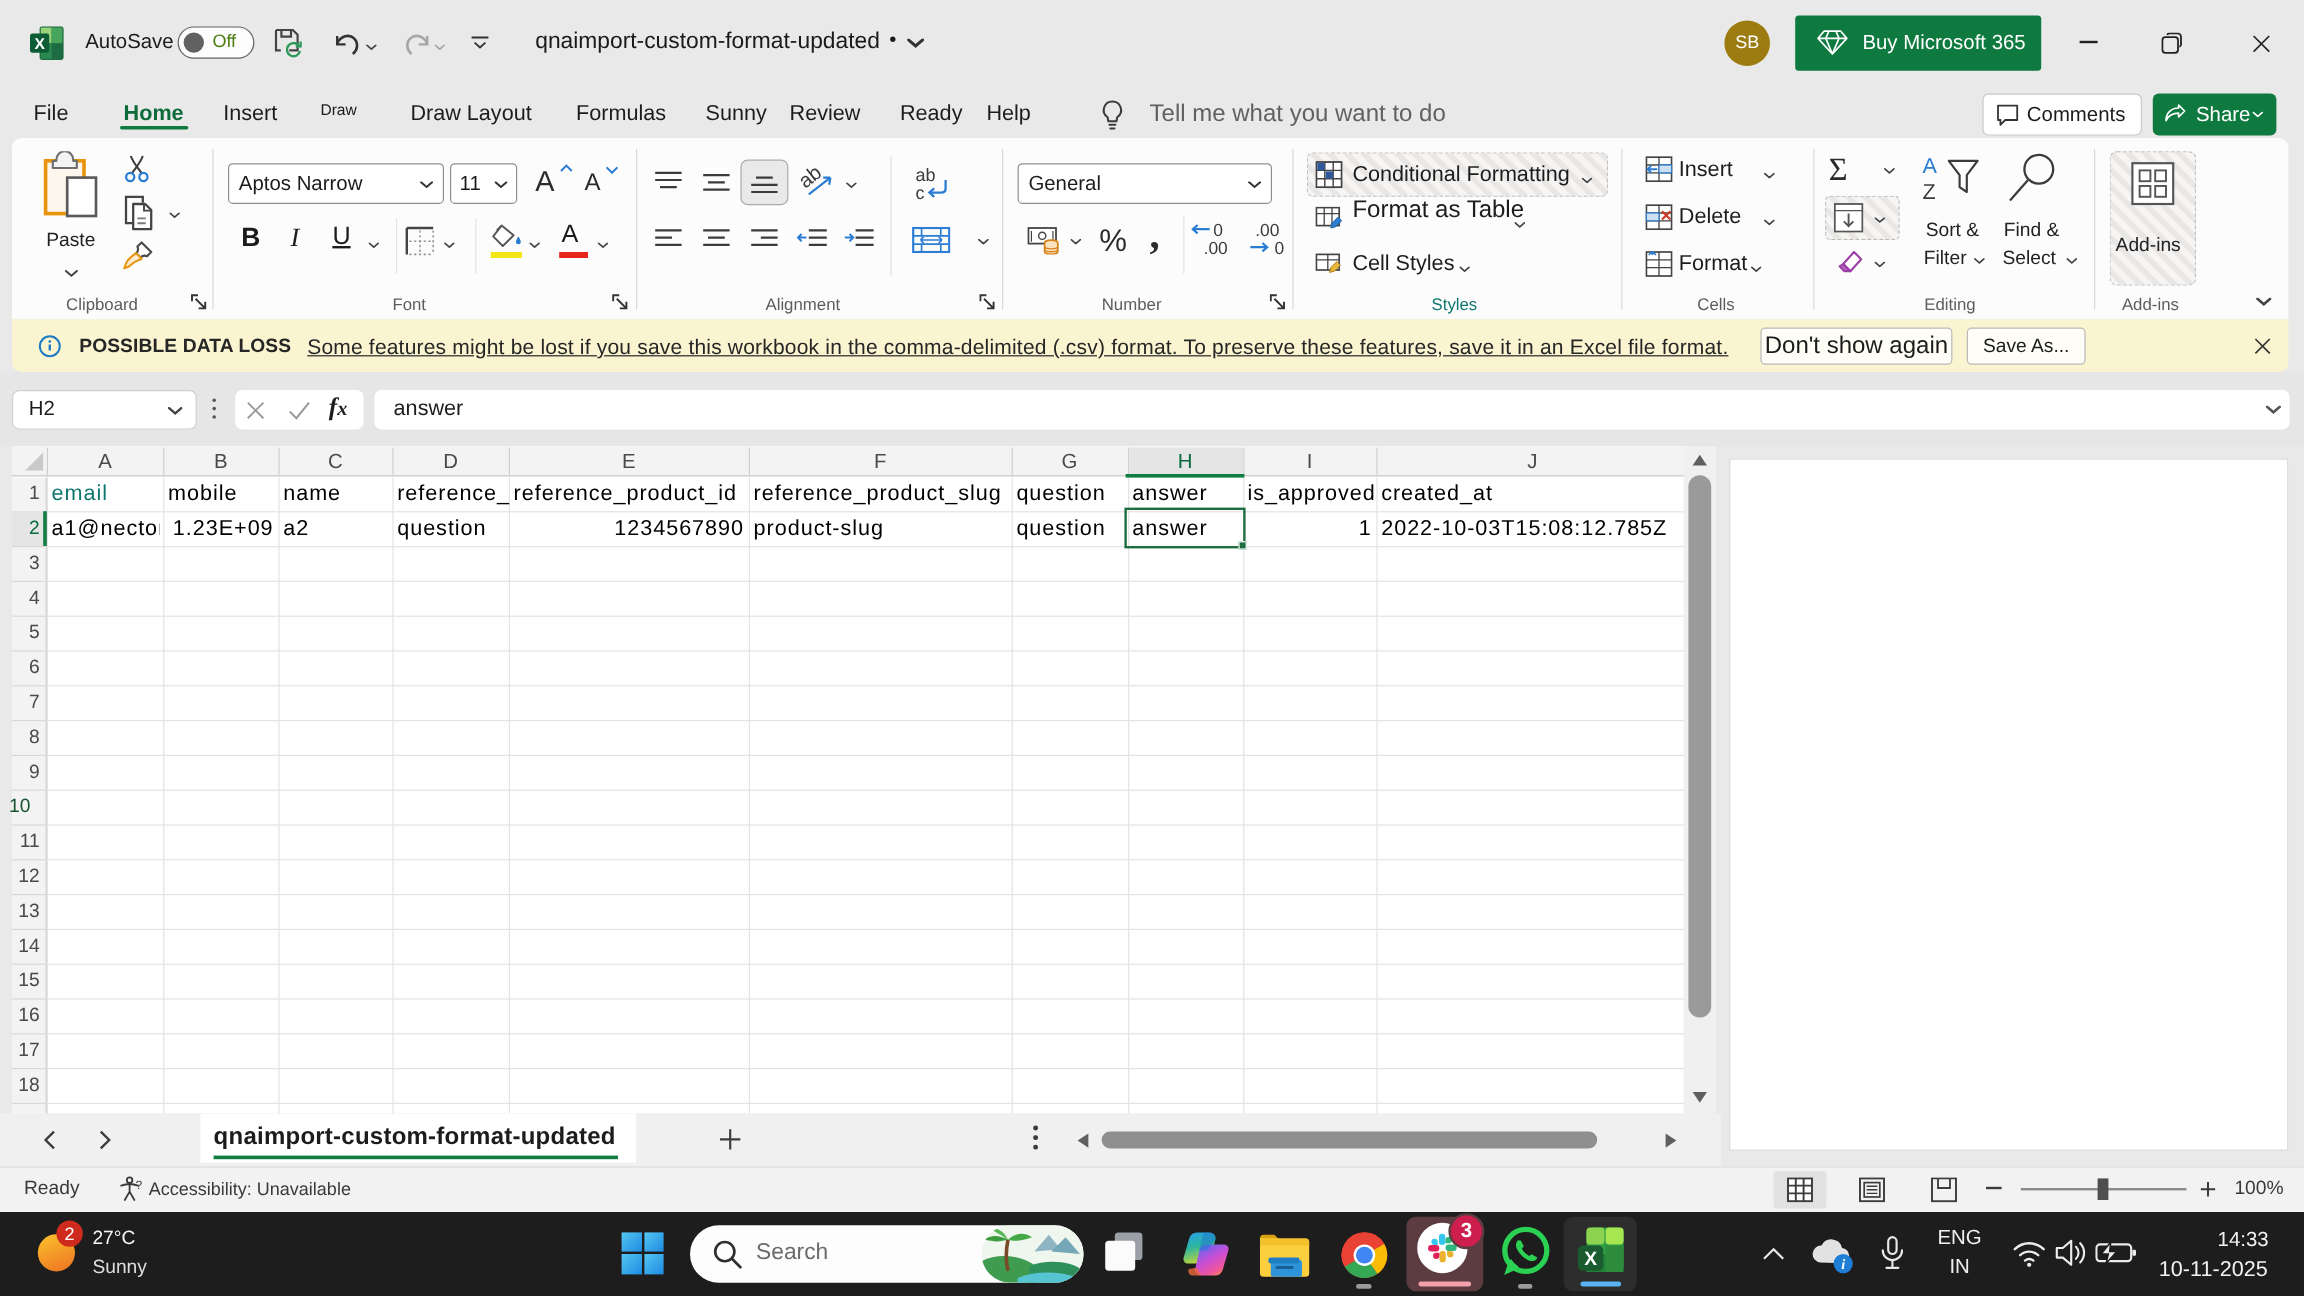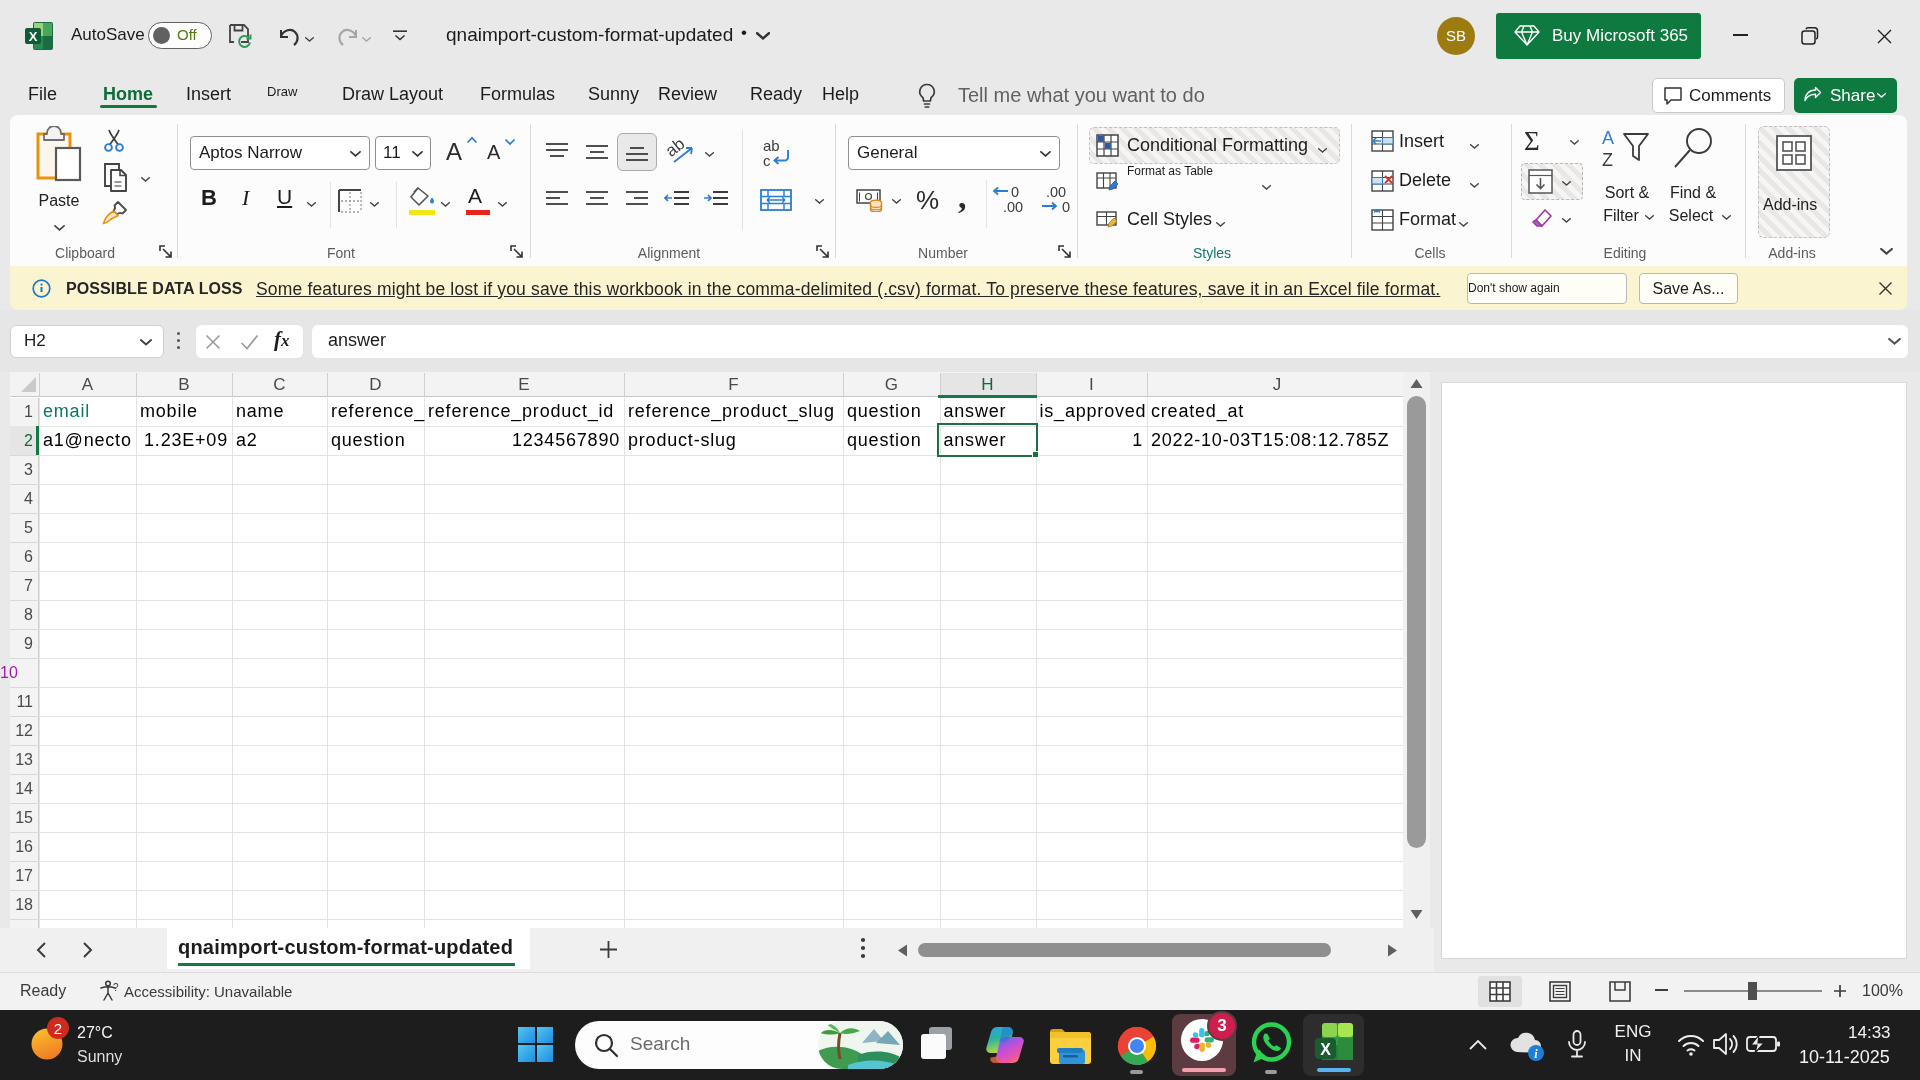--- a/index.html
+++ b/index.html
@@ -299,21 +299,21 @@
 </svg>
 <div class="abs" style="left:1127px;top:135px;font-size:18px;color:#1c1c1c">Conditional Formatting</div>
 <svg class="abs" style="left:1318px;top:148px" width="9" height="5" viewBox="0 0 9 5">
     <path d="M0.7 0.7 L4.5 4 L8.3 0.7" fill="none" stroke="#444" stroke-width="1.4" stroke-linecap="round"></path>
   </svg>
 <svg class="abs" style="left:1096px;top:172px" width="23" height="23" viewBox="0 0 23 23">
 <rect x="1" y="1" width="19" height="15" fill="#fff" stroke="#444" stroke-width="1.4"></rect>
 <path d="M1 6 h19 M7.5 1 v15 M14 1 v15" stroke="#444" stroke-width="1.1"></path>
 <path d="M14 14 l5 -5 3 3 -5 5 -4 1 Z" fill="#2b7cd3" stroke="#1c5f9e" stroke-width="0.8"></path>
 </svg>
-<div class="abs" style="left:1127px;top:164px;font-size:12px;color:#1c1c1c">Format as Table</div>
+<div class="abs" style="left:1127px;top:164px;font-size:20px;color:#1c1c1c">Format as Table</div>
 <svg class="abs" style="left:1262px;top:185px" width="9" height="5" viewBox="0 0 9 5">
     <path d="M0.7 0.7 L4.5 4 L8.3 0.7" fill="none" stroke="#444" stroke-width="1.4" stroke-linecap="round"></path>
   </svg>
 <svg class="abs" style="left:1096px;top:209px" width="23" height="23" viewBox="0 0 23 23">
 <rect x="1" y="3" width="19" height="13" fill="#fff" stroke="#444" stroke-width="1.4"></rect>
 <path d="M1 7.5 h19 M10.5 3 v13" stroke="#444" stroke-width="1.1"></path>
 <path d="M13 14 l5 -5 3 3 -5 5 -4 1 Z" fill="#e9b63a" stroke="#a97d1b" stroke-width="0.8"></path>
 </svg>
 <div class="abs" style="left:1127px;top:209px;font-size:18px;color:#1c1c1c">Cell Styles</div>
 <svg class="abs" style="left:1216px;top:222px" width="9" height="5" viewBox="0 0 9 5">
@@ -397,21 +397,21 @@
 </svg>
 <div class="abs" style="left:1763px;top:196px;font-size:16px;color:#222">Add-ins</div>
 <div class="abs" style="left:10px;top:266px;width:1897px;height:44px;background:#faf4d1;border-radius:0 0 8px 8px"></div>
 <svg class="abs" style="left:32px;top:279px" width="19" height="19" viewBox="0 0 19 19">
 <circle cx="9.5" cy="9.5" r="8.3" fill="none" stroke="#1d7ac4" stroke-width="1.7"></circle>
 <path d="M9.5 8 v5" stroke="#1d7ac4" stroke-width="2"></path>
 <circle cx="9.5" cy="5.6" r="1.1" fill="#1d7ac4"></circle>
 </svg>
 <div class="abs" style="left:66px;top:280px;font-size:16px;font-weight:bold;color:#262626;letter-spacing:0.1px">POSSIBLE DATA LOSS</div>
 <div class="abs" style="left:256px;top:279px;font-size:17.5px;letter-spacing:0.16px;color:#262626;text-decoration:underline">Some features might be lost if you save this workbook in the comma-delimited (.csv) format. To preserve these features, save it in an Excel file format.</div>
-<div class="abs" style="left:1467px;top:273px;width:160px;height:31px;background:#fefdf6;border:1px solid #b8b8b8;border-radius:4px;font-size:12px;color:#1c1c1c;line-height:29px">Don't show again</div>
+<div class="abs" style="left:1467px;top:273px;width:160px;height:31px;background:#fefdf6;border:1px solid #b8b8b8;border-radius:4px;font-size:20px;color:#1c1c1c;text-align:center;line-height:29px">Don't show again</div>
 <div class="abs" style="left:1639px;top:273px;width:99px;height:31px;background:#fefdf6;border:1px solid #b8b8b8;border-radius:4px;font-size:16px;color:#1c1c1c;text-align:center;line-height:29px">Save As...</div>
 <svg class="abs" style="left:1878px;top:281px" width="15" height="15" viewBox="0 0 15 15">
 <path d="M1.5 1.5 L13.5 13.5 M13.5 1.5 L1.5 13.5" stroke="#333" stroke-width="1.4"></path>
 </svg>
 <div class="abs" style="left:0;top:310px;width:1920px;height:62px;background:#e6e6e6"></div>
 <div class="abs" style="left:10px;top:325px;width:154px;height:33px;background:#fff;border:1px solid #d0d0d0;border-radius:6px"></div>
 <div class="abs" style="left:24px;top:331px;font-size:17px;color:#1c1c1c">H2</div>
 <svg class="abs" style="left:140px;top:339px" width="12" height="7" viewBox="0 0 9 5">
     <path d="M0.7 0.7 L4.5 4 L8.3 0.7" fill="none" stroke="#444" stroke-width="1.5" stroke-linecap="round"></path>
   </svg>
@@ -506,21 +506,21 @@
 <div class="abs" style="left:10px;top:426px;width:29px;height:29px;background:#e5e5e5"></div>
 <div class="abs" style="left:36px;top:426px;width:3px;height:29px;background:#107c41"></div>
 <div class="abs" style="left:0px;top:426px;width:33px;height:29px;line-height:29px;font-size:16px;color:#0b6a3c;text-align:right">2</div>
 <div class="abs" style="left:0px;top:455px;width:33px;height:29px;line-height:29px;font-size:16px;color:#4a4a4a;text-align:right">3</div>
 <div class="abs" style="left:0px;top:484px;width:33px;height:29px;line-height:29px;font-size:16px;color:#4a4a4a;text-align:right">4</div>
 <div class="abs" style="left:0px;top:513px;width:33px;height:29px;line-height:29px;font-size:16px;color:#4a4a4a;text-align:right">5</div>
 <div class="abs" style="left:0px;top:542px;width:33px;height:29px;line-height:29px;font-size:16px;color:#4a4a4a;text-align:right">6</div>
 <div class="abs" style="left:0px;top:571px;width:33px;height:29px;line-height:29px;font-size:16px;color:#4a4a4a;text-align:right">7</div>
 <div class="abs" style="left:0px;top:600px;width:33px;height:29px;line-height:29px;font-size:16px;color:#4a4a4a;text-align:right">8</div>
 <div class="abs" style="left:0px;top:629px;width:33px;height:29px;line-height:29px;font-size:16px;color:#4a4a4a;text-align:right">9</div>
-<div class="abs" style="left:0px;top:658px;width:33px;height:29px;line-height:29px;font-size:16px;color:#a21caf;text-align:left">10</div>
+<div class="abs" style="left:0px;top:658px;width:33px;height:29px;line-height:29px;font-size:16px;color:#14532d;text-align:center">10</div>
 <div class="abs" style="left:0px;top:687px;width:33px;height:29px;line-height:29px;font-size:16px;color:#4a4a4a;text-align:right">11</div>
 <div class="abs" style="left:0px;top:716px;width:33px;height:29px;line-height:29px;font-size:16px;color:#4a4a4a;text-align:right">12</div>
 <div class="abs" style="left:0px;top:745px;width:33px;height:29px;line-height:29px;font-size:16px;color:#4a4a4a;text-align:right">13</div>
 <div class="abs" style="left:0px;top:774px;width:33px;height:29px;line-height:29px;font-size:16px;color:#4a4a4a;text-align:right">14</div>
 <div class="abs" style="left:0px;top:803px;width:33px;height:29px;line-height:29px;font-size:16px;color:#4a4a4a;text-align:right">15</div>
 <div class="abs" style="left:0px;top:832px;width:33px;height:29px;line-height:29px;font-size:16px;color:#4a4a4a;text-align:right">16</div>
 <div class="abs" style="left:0px;top:861px;width:33px;height:29px;line-height:29px;font-size:16px;color:#4a4a4a;text-align:right">17</div>
 <div class="abs" style="left:0px;top:890px;width:33px;height:29px;line-height:29px;font-size:16px;color:#4a4a4a;text-align:right">18</div>
 <div class="abs" style="left:43px;top:397px;width:93px;font-size:18px;letter-spacing:0.8px;color:#0f766e;height:29px;line-height:29.5px;white-space:nowrap;overflow:hidden">email</div>
 <div class="abs" style="left:140px;top:397px;width:92px;font-size:18px;letter-spacing:0.8px;color:#000;height:29px;line-height:29.5px;white-space:nowrap;overflow:hidden">mobile</div>

